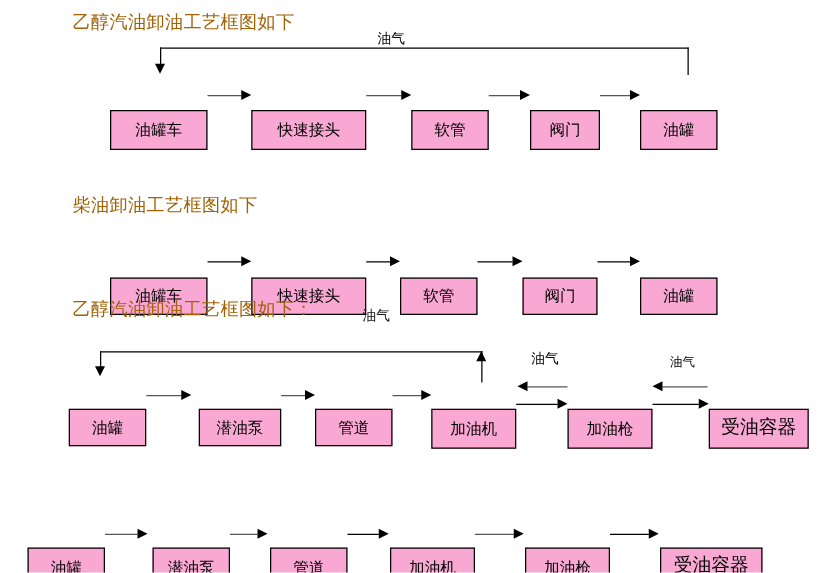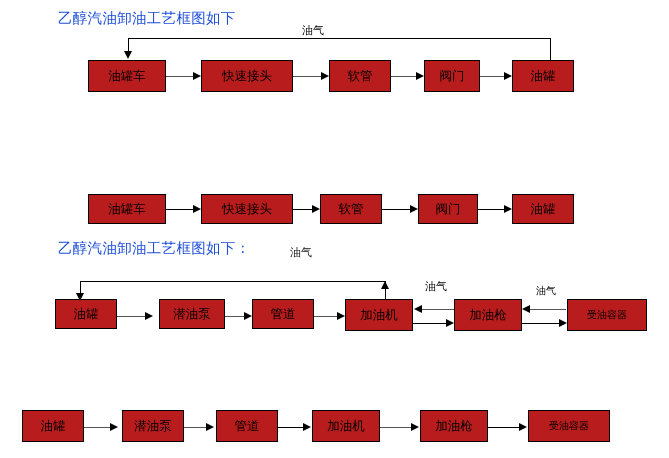--- a/index.html
+++ b/index.html
@@ -21,44 +21,45 @@
     width: 669px;
     height: 458px;
   }
   
   .heading {
     position: absolute;
     font-size: 14.5px;
     line-height: 16px;
     white-space: nowrap;
     letter-spacing: 0.3px;
-    color: #1d4ed8;
+    color: #a16207;
   }
   .heading-sm {
     position: absolute;
     font-size: 11px;
     line-height: 12px;
     white-space: nowrap;
     color: #111;
   }
   
   .box {
     position: absolute;
     box-sizing: border-box;
     border: 1.4px solid #000000;
-    background: #b91c1c;
+    background: #f9a8d4;
     display: flex;
     align-items: center;
     justify-content: center;
     font-size: 12.5px;
     line-height: 14px;
     white-space: nowrap;
     color: #000;
-  }
-  .box.small-text { font-size: 10px; }
+    margin-top: 28px;
+  }
+  .box.small-text { font-size: 15px; font-family: Liberation Mono, monospace; }
   
   .hline {
     position: absolute;
     height: 0;
     border-top: 1.6px solid #555;
   }
   .hline.dark { border-top-color: #000; }
   .vline {
     position: absolute;
     width: 0;
@@ -128,20 +129,21 @@
 
   <div class="hline" style="left:293px; top:76px; width:28px;"></div>
   <div class="arrow-r" style="left:321px; top:71.5px;"></div>
 
   <div class="hline" style="left:391px; top:76px; width:25px;"></div>
   <div class="arrow-r" style="left:416px; top:71.5px;"></div>
 
   <div class="hline" style="left:480px; top:76px; width:24px;"></div>
   <div class="arrow-r" style="left:504px; top:71.5px;"></div>
 
+  <div class="heading" style="left:58px; top:157px;">柴油卸油工艺框图如下</div>
 
   <div class="box" style="left:88px; top:194px; width:78px; height:30px;">油罐车</div>
   <div class="box" style="left:201px; top:194px; width:92px; height:30px;">快速接头</div>
   <div class="box" style="left:320px; top:194px; width:62px; height:30px;">软管</div>
   <div class="box" style="left:418px; top:194px; width:60px; height:30px;">阀门</div>
   <div class="box" style="left:512px; top:194px; width:62px; height:30px;">油罐</div>
 
   <div class="hline dark" style="left:166px; top:209px; width:27px;"></div>
   <div class="arrow-r" style="left:193px; top:204.5px;"></div>
 

